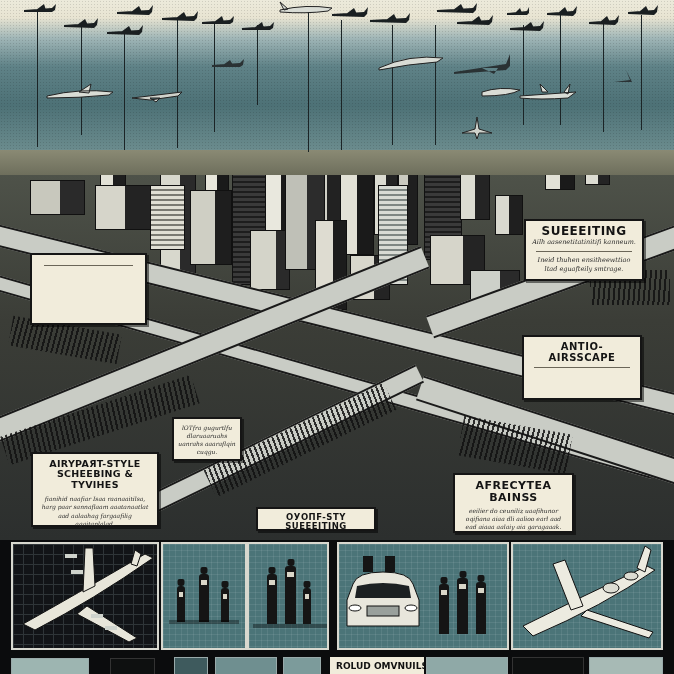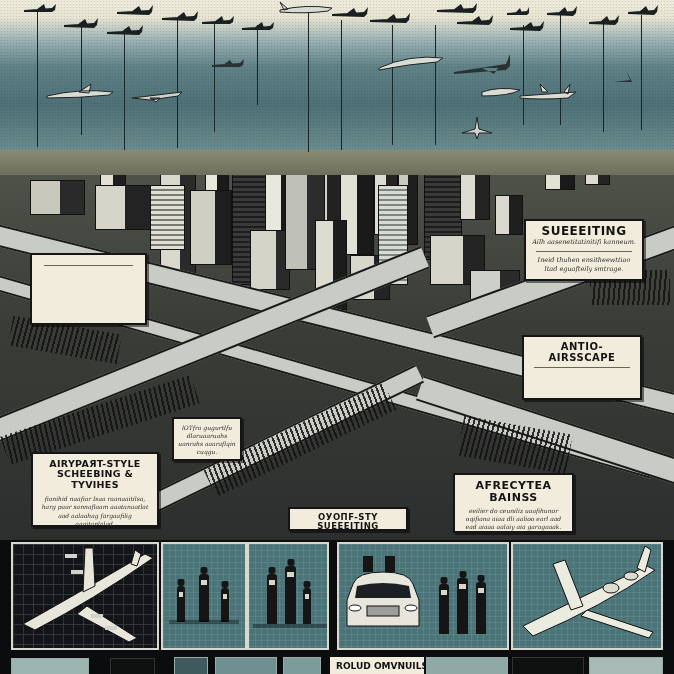--- a/index.html
+++ b/index.html
@@ -239,21 +239,21 @@
 
 <div class="callout" style="left:172px;top:417px;width:70px;height:44px;padding:5px 4px">
   <div class="body" style="font-size:6px">lOTfra gugurtlfu dlaruaaruahs uanrahs aaaraflqin cuqgu.</div>
 </div>
 
 <div class="callout" style="left:31px;top:452px;width:128px;height:75px;padding:5px 6px">
   <div class="title" style="font-size:9.5px;font-weight:bold;letter-spacing:0.3px">AIRYPAЯT-STYLE SCHEEBING &amp; TYVIHES</div>
   <div class="body" style="font-size:6px;margin-top:5px">fianihid naafiar Isaa raanaaitilsa, harg paar sannaflaam aaatanaatlat aad aalaahag fargaafilig agaitanlalad.</div>
 </div>
 
-<div class="callout" style="left:288px;top:507px;width:120px;height:24px;padding:4px 6px">
+<div class="callout" style="left:256px;top:507px;width:120px;height:24px;padding:4px 6px">
   <div class="title" style="font-size:8.5px">ОУОПF-STY SUEEEITING</div>
 </div>
 
 <div class="callout" style="left:453px;top:473px;width:121px;height:60px;padding:5px 6px">
   <div class="title" style="font-size:11px">AFRECYTEA BAINSS</div>
   <div class="body" style="font-size:6px;margin-top:3px">eeilier do ceuniliz uaafihunor oqifiana aiaa dli aalioo earl aad ead aiaaa aalaiy aia garagaaak.</div>
 </div>
 
 <div class="panels">
   <div class="panel grid-dark" style="left:11px;top:2px;width:148px;height:108px">

